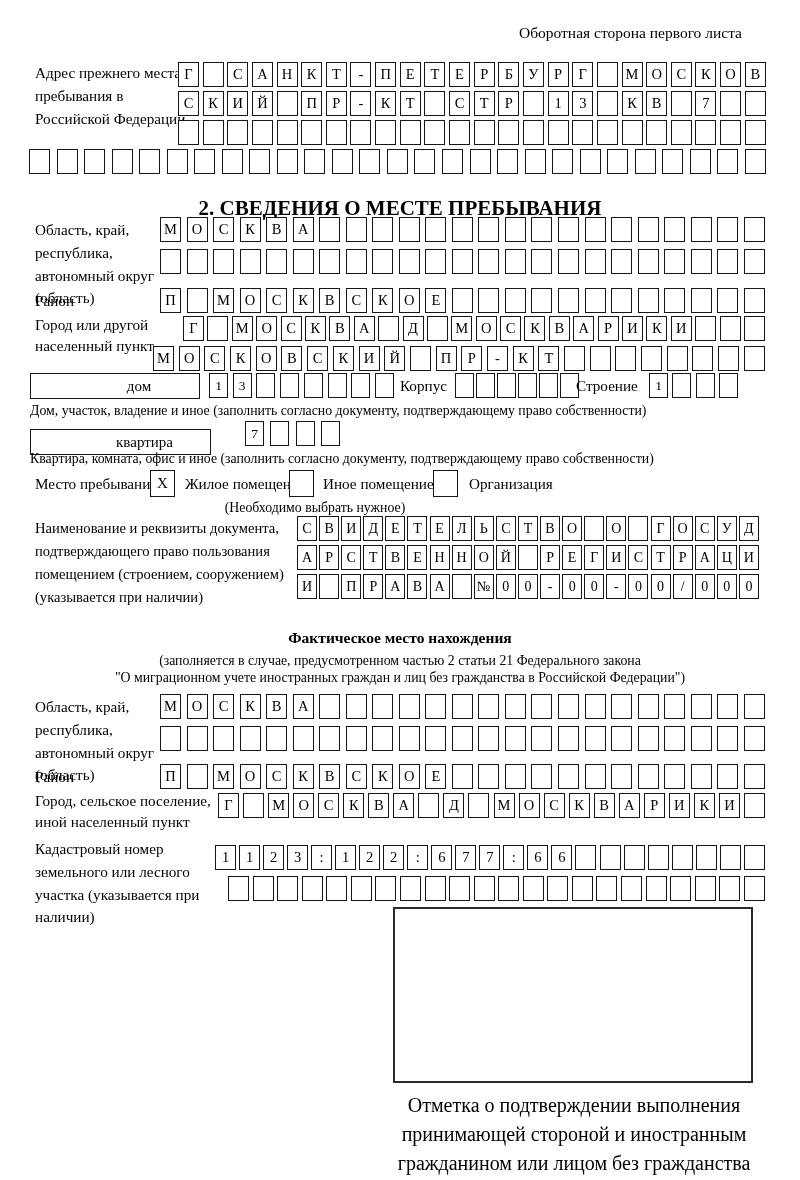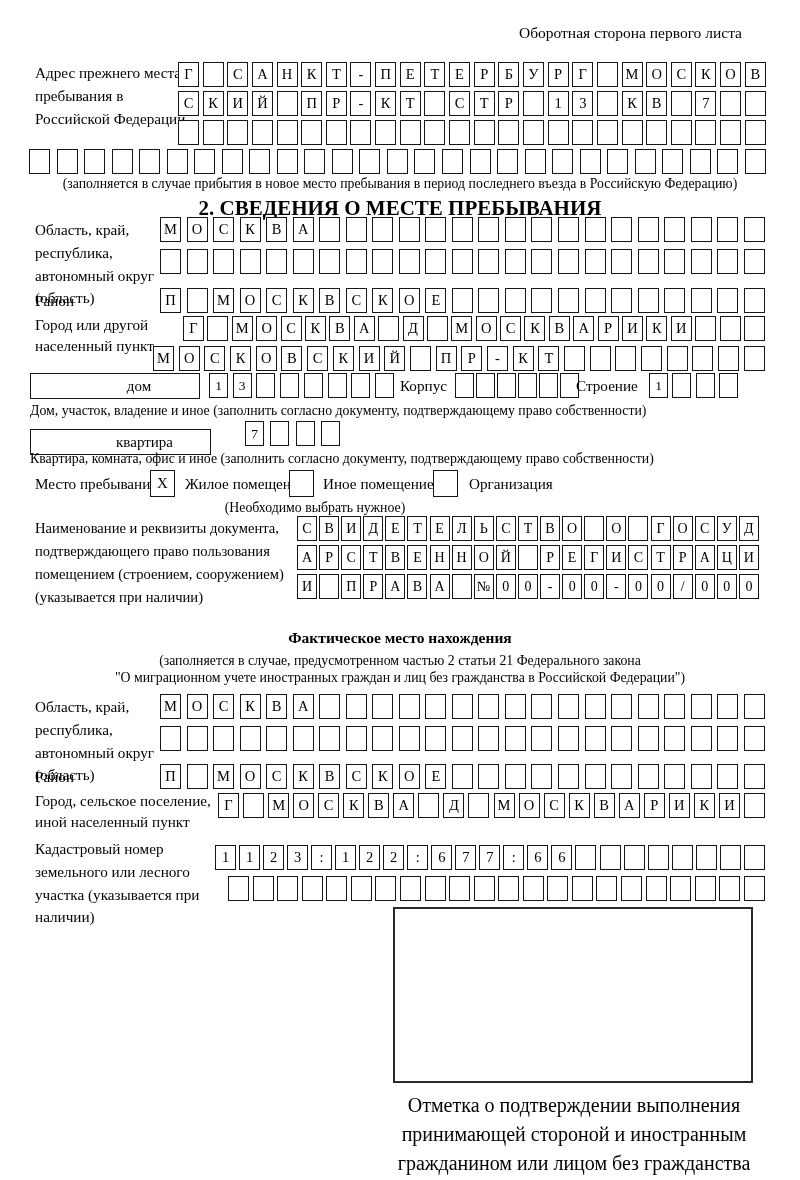--- a/index.html
+++ b/index.html
@@ -143,21 +143,20 @@
       <span class="cell"></span>
       <span class="cell"></span>
       <span class="cell"></span>
       <span class="cell"></span>
       <span class="cell"></span>
       <span class="cell"></span>
       <span class="cell"></span>
       <span class="cell"></span>
       <span class="cell"></span>
     </div>
-  <div class="abs note center" style="left:0; top:176px; width:800px;">(заполняется в случае прибытия в новое место пребывания в период последнего въезда в Российскую Федерацию)</div>
 
   <div class="abs center bold" style="left:0; top:196px; width:800px; font-size:21px;">2. СВЕДЕНИЯ О МЕСТЕ ПРЕБЫВАНИЯ</div>
 
   <div class="abs lbl" style="left:35px; top:219px; width:136px;">Область, край, республика, автономный округ (область)</div>
   <div class="grid" style="left:160px; top:217px; width:605px;">
       <span class="cell">М</span>
       <span class="cell">О</span>
       <span class="cell">С</span>
       <span class="cell">К</span>
       <span class="cell">В</span>

